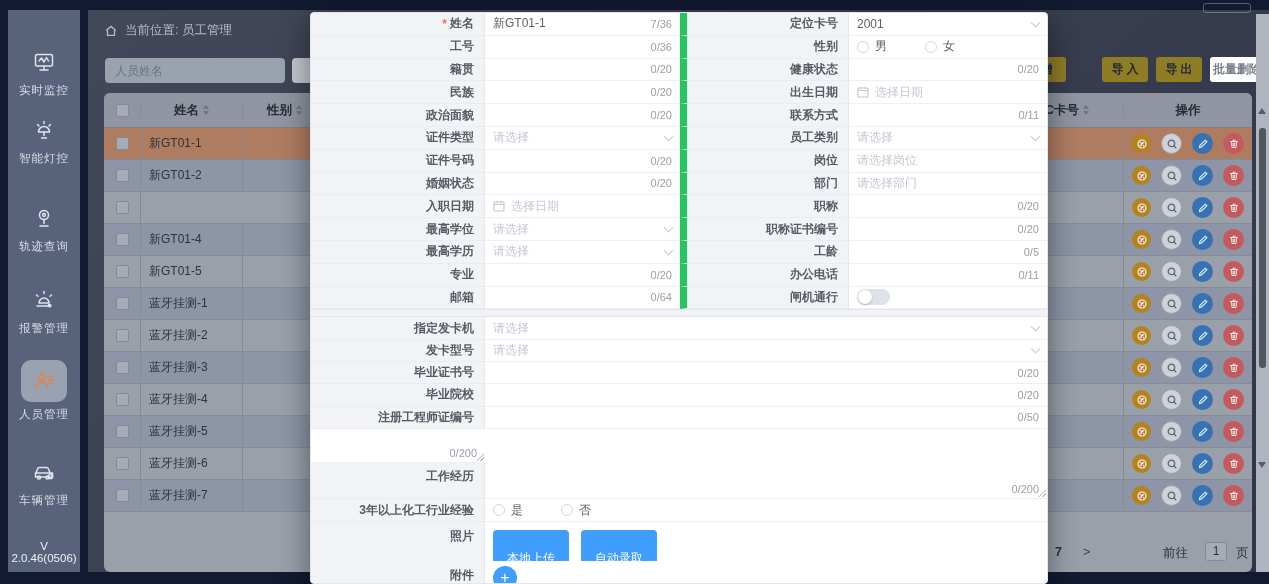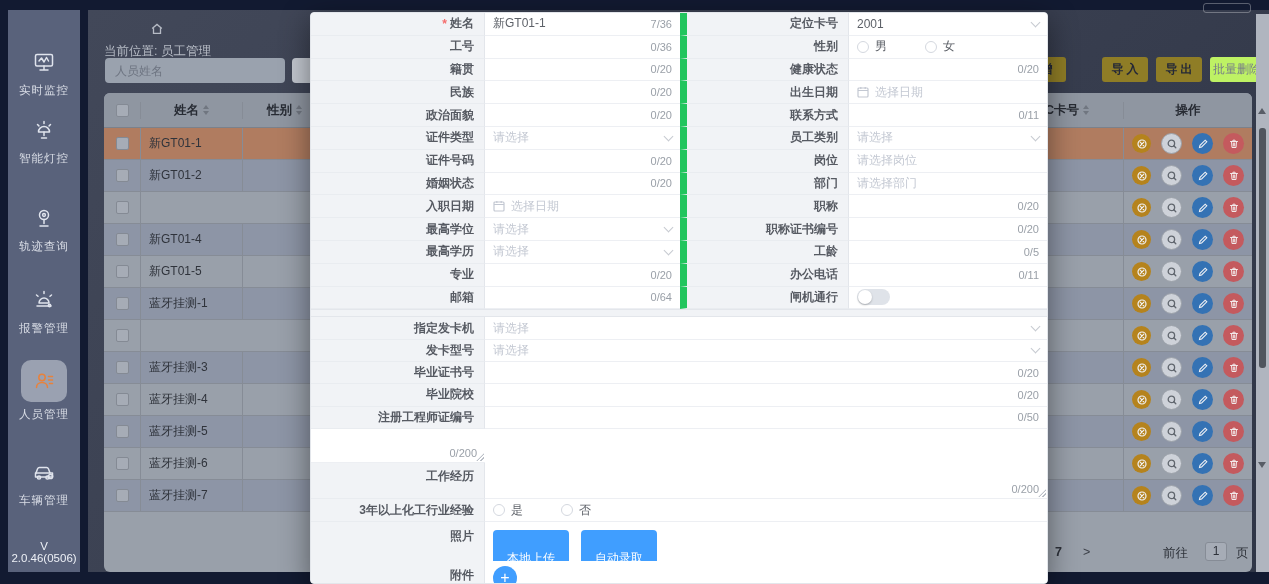--- a/index.html
+++ b/index.html
@@ -10,29 +10,29 @@
   .ghostbox{position:absolute;left:1203px;top:3px;width:48px;height:10px;border:1px solid rgba(255,255,255,.3);border-radius:3px;}
   
   .sidebar{position:absolute;left:8px;top:10px;width:72px;height:562px;background:#59627b;}
   .sb-item{position:absolute;left:0;width:72px;text-align:center;color:#d9dde6;cursor:pointer;}
   .sb-item svg{width:24px;height:24px;stroke:#e0e4ed;fill:none;stroke-width:1.5;stroke-linecap:round;stroke-linejoin:round;}
   .sb-label{font-size:11.5px;margin-top:5px;letter-spacing:1px;}
   .sb-tile{display:inline-flex;width:46px;height:42px;background:#9aa1b1;border-radius:10px;align-items:center;justify-content:center;}
   .sb-tile svg{stroke:#e8823c;}
   .version{position:absolute;bottom:8px;width:100%;text-align:center;color:#edf0f6;font-weight:normal;font-size:11.5px;}
   
-  .breadcrumb{position:absolute;left:104px;top:22px;color:#b6bbc5;font-size:12.5px;display:flex;gap:7px;align-items:center;flex-direction:column;}
+  .breadcrumb{position:absolute;left:104px;top:22px;color:#b6bbc5;font-size:12.5px;display:flex;gap:7px;align-items:center;}
   .breadcrumb svg{width:14px;height:14px;stroke:#b6bbc5;fill:none;stroke-width:1.5;}
   .search{position:absolute;left:105px;top:58px;width:180px;height:25px;background:#9aa2ae;border:none;border-radius:4px;
     padding:0 10px;font-size:12px;color:#3a404c;outline:none;}
   .search::placeholder{color:#6d7481;}
   .sliver{position:absolute;left:292px;top:58px;width:30px;height:25px;background:#c3c8d0;border-radius:4px;}
   .btn{position:absolute;top:57px;height:25px;border:none;border-radius:3px;font-size:12px;display:flex;align-items:center;justify-content:center;cursor:pointer;}
   .btn-warn{background:#8f7d26;color:#242837;font-weight:bold;letter-spacing:3px;padding-left:3px;}
-  .btn-disabled{background:#bef264;color:#767c88;letter-spacing:0;}
+  .btn-disabled{background:#ffffff;color:#767c88;letter-spacing:0;font-weight:bold;}
   
   .card{position:absolute;left:104px;top:93px;width:1148px;height:479px;background:#99a0aa;border-radius:6px;overflow:hidden;}
   .thead{display:flex;height:35px;background:#8f96a1;border-bottom:1px solid #7b818b;font-weight:bold;color:#272b33;font-size:12.5px;align-items:center;}
   .trow{display:flex;height:32px;font-size:12px;color:#2f333b;border-bottom:1px solid #868c96;cursor:pointer;}
   .trow.alt{background:#8d95a6;}
   .trow.selected{background:#b07c60;}
   .c-check{width:36px;display:flex;justify-content:center;align-items:center;}
   .cbx{width:13px;height:13px;background:#a6acb6;border:1px solid #848a94;border-radius:2px;}
   .c-name{width:102px;border-left:1px solid #868c96;display:flex;align-items:center;padding-left:8px;}
   .thead .c-name{justify-content:center;padding-left:0;}
@@ -358,20 +358,21 @@
             <svg viewBox="0 0 12 12">
               <path d="M2.5 3.5h7M4.5 3.3 5 2.2h2l.5 1.1M3.5 3.8l.5 5.7h4l.5-5.7M5.3 5v3M6.7 5v3" stroke="#f2e8e8" stroke-width="1"></path>
             </svg>
           </button>
         </div>
       </div>
       <div class="trow ">
         <div class="c-check">
           <span class="cbx"></span>
         </div>
+        <div class="c-name">蓝牙挂测-2</div>
         <div class="c-gender"></div>
         <div class="c-card"></div>
         <div class="c-ops">
           <button class="act act-block">
             <svg viewBox="0 0 12 12">
               <circle cx="6" cy="6" r="4" stroke="#f2f3f6" stroke-width="1.2"></circle>
               <path d="M4.2 4.2l3.6 3.6M7.8 4.2 4.2 7.8" stroke="#f2f3f6" stroke-width="1.2"></path>
             </svg>
           </button>
           <button class="act act-view">

